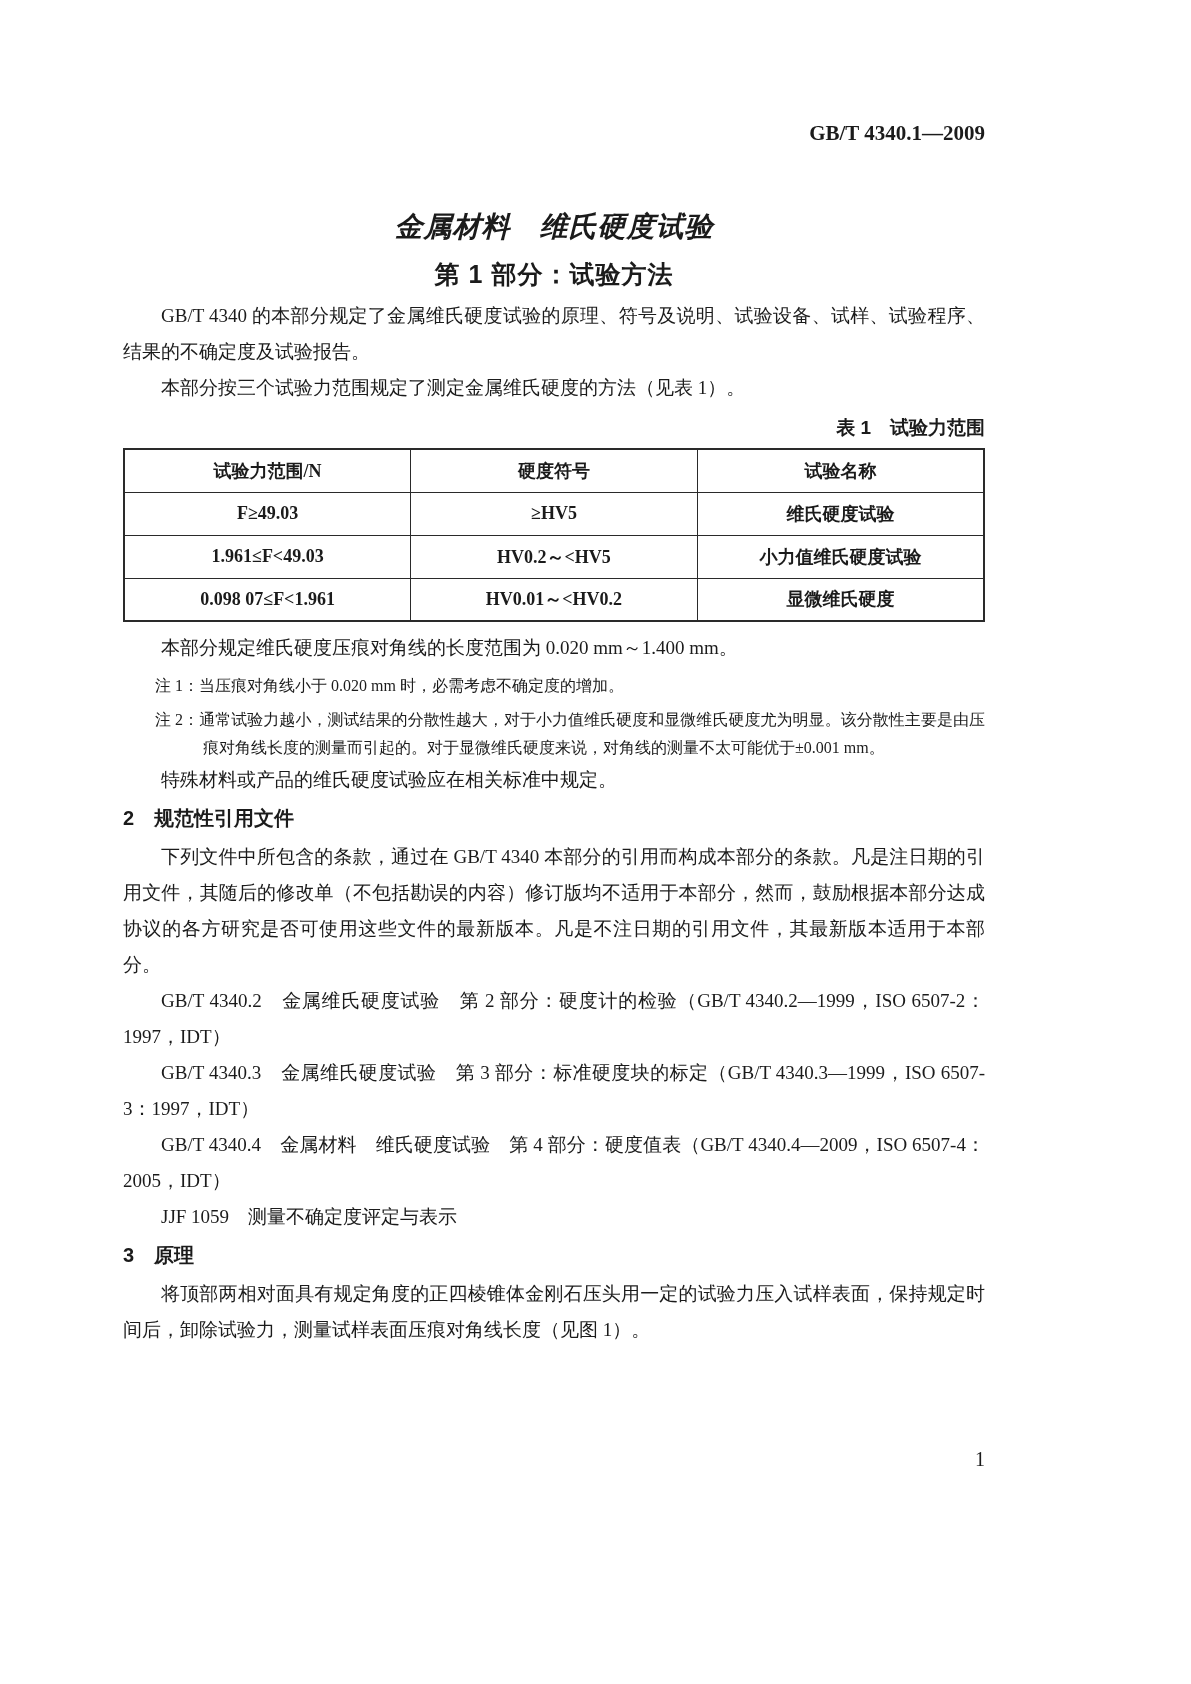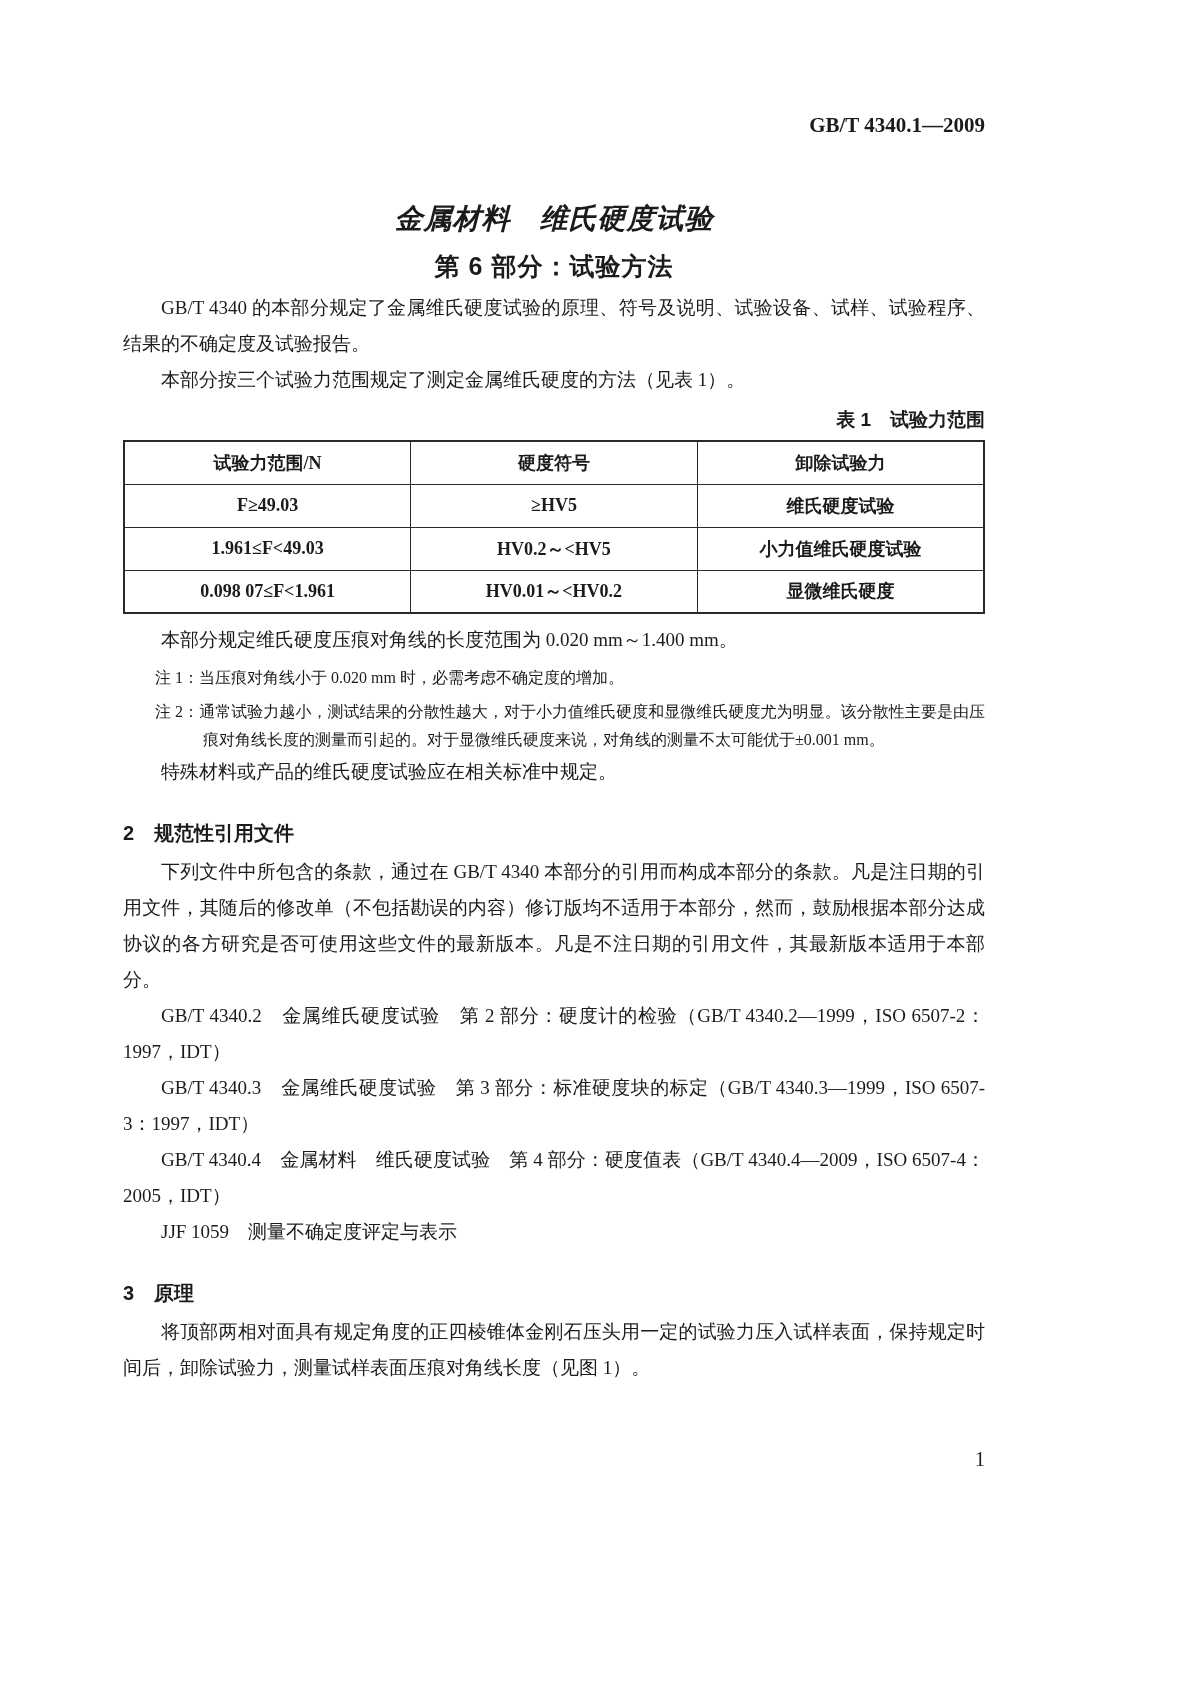--- a/index.html
+++ b/index.html
@@ -11,21 +11,21 @@
     font-family: "Liberation Serif", "DejaVu Serif", serif;
   }
   .page {
     position: relative;
     width: 1191px; height: 1684px;
     background: #ffffff;
     overflow: hidden;
   }
   .content {
     position: absolute;
-    left: 123px; top: 0;
+    left: 123px; top: 8px;
     width: 862px;
   }
   .doc-number {
     padding-top: 112px;
     text-align: right;
     font-weight: bold;
     font-size: 21px;
     line-height: 26px;
     font-family: "Liberation Serif", serif;
   }
@@ -48,21 +48,21 @@
     line-height: 32px;
     letter-spacing: 1px;
   }
   .sec-heading {
     margin: 70px 0 0 0;
     font-family: "Liberation Sans", "DejaVu Sans", sans-serif;
     font-weight: bold;
     font-size: 20px;
     line-height: 26px;
   }
-  .sec-heading.later { margin-top: 30px; }
+  .sec-heading.later { margin-top: 7px; }
   p.body {
     margin: 8px 0 0 0;
     font-size: 19px;
     line-height: 36px;
     text-indent: 2em;
     text-align: justify;
   }
   p.body.tight { margin-top: 0; }
   .table-caption {
     margin: 10px 0 8px 0;
@@ -106,32 +106,32 @@
 </style>
 </head>
 <body>
 
 <div class="page">
   <div class="content">
 
     <div class="doc-number">GB/T 4340.1—2009</div>
 
     <div class="title">金属材料　维氏硬度试验</div>
-    <div class="subtitle">第 6 部分：试验方法</div>
+    <div class="subtitle">第 1 部分：试验方法</div>
 
     <p class="body">GB/T 4340 的本部分规定了金属维氏硬度试验的原理、符号及说明、试验设备、试样、试验程序、结果的不确定度及试验报告。</p>
     <p class="body tight">本部分按三个试验力范围规定了测定金属维氏硬度的方法（见表 1）。</p>
 
     <div class="table-caption">表 1　试验力范围</div>
     <table class="force-table">
       <thead>
         <tr>
           <th>试验力范围/N</th>
           <th>硬度符号</th>
-          <th>卸除试验力</th>
+          <th>试验名称</th>
         </tr>
       </thead>
       <tbody>
         <tr>
           <td>F≥49.03</td>
           <td>≥HV5</td>
           <td>维氏硬度试验</td>
         </tr>
         <tr>
           <td>1.961≤F&lt;49.03</td>

